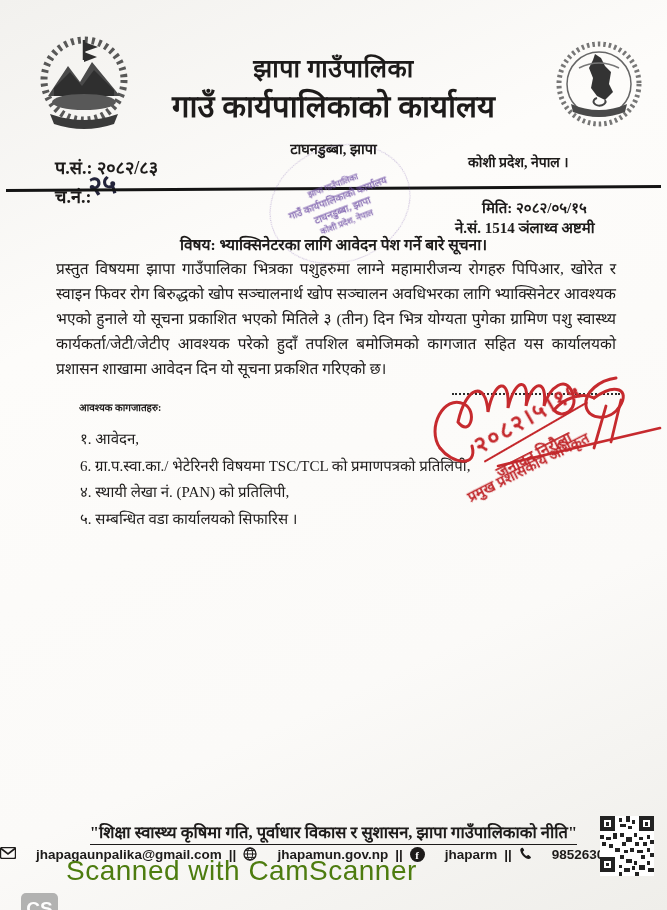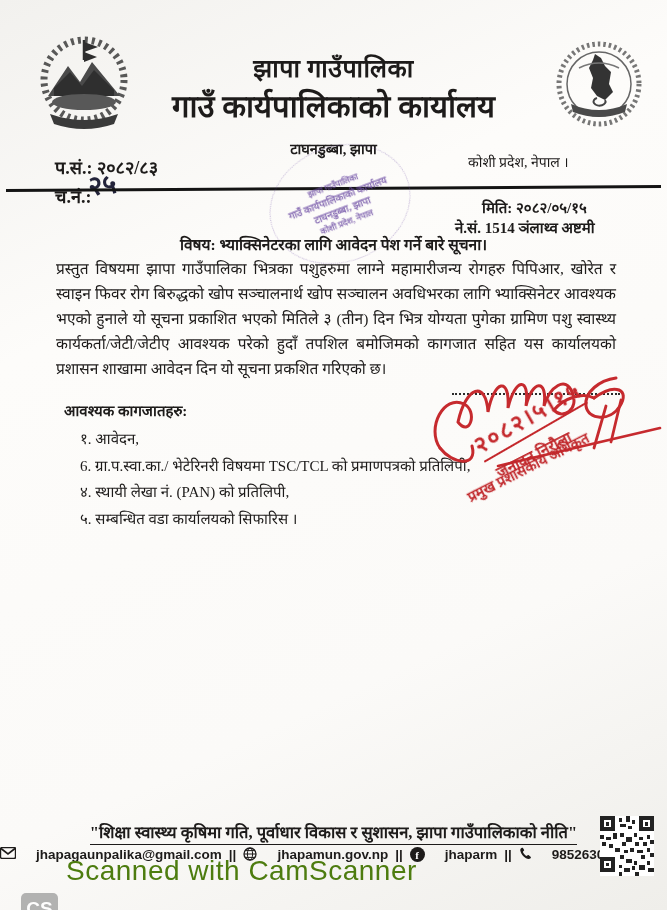--- a/index.html
+++ b/index.html
@@ -16,21 +16,21 @@
   .org-name{top:50px;font-size:25px;font-weight:bold;letter-spacing:.5px;}
   .office-name{top:84px;font-size:31px;font-weight:bold;}
   .office-address{top:138px;font-size:14.5px;font-weight:bold;}
   .ref-line{left:55px;font-size:18px;font-weight:600;}
   .psn{top:155px;}
   .chn{top:184px;}
   .chn-value{
     left:88px;top:165px;font-size:27px;color:#23233a;
     transform:rotate(-6deg);font-family:"DejaVu Sans",sans-serif;font-weight:bold;
   }
-  .province{left:468px;top:152px;font-size:14px;font-weight:400;}
+  .province{left:468px;top:152px;font-size:14px;font-weight:700;}
   .divider{left:6px;top:187px;width:655px;height:2.6px;background:#141414;transform:rotate(-.35deg);}
   .miti{left:482px;top:197px;font-size:15px;font-weight:600;}
   .nesam{left:455px;top:217px;font-size:15px;font-weight:600;}
 
   
   .round-stamp{
     left:272px;top:150px;width:136px;height:108px;
     transform:rotate(-21deg);color:#6f4fa5;opacity:.8;filter:blur(.4px);
     display:flex;flex-direction:column;justify-content:center;align-items:center;
     font-weight:bold;line-height:1.35;text-align:center;
@@ -39,21 +39,21 @@
     content:"";position:absolute;inset:-4px;border:1.5px dotted rgba(111,79,165,.55);
     border-radius:50%;
   }
   .stamp-line{font-size:8.5px;}
   .stamp-line.big{font-size:10px;}
 
   
   .subject{top:233px;font-size:15.5px;font-weight:bold;}
   .body-par{left:56px;top:256px;width:560px;font-size:15.5px;line-height:1.62;text-align:justify;}
 
-  .docs-heading{left:64px;top:400px;font-size:15px;font-weight:600;}
+  .docs-heading{left:79px;top:400px;font-size:10px;font-weight:600;}
   .doc-list{left:80px;top:426px;width:430px;font-size:15px;line-height:1.78;}
 
   
   .dotted-line{left:452px;top:393px;width:168px;border-top:2.2px dotted #2c2c2c;height:0;}
   .sig-svg{left:418px;top:348px;}
   .sig-date{
     left:476px;top:430px;font-size:23px;font-weight:bold;color:#c4282c;
     transform:rotate(-30deg);transform-origin:left center;letter-spacing:2px;
     border-bottom:2.5px solid #c4282c;padding-bottom:1px;filter:blur(.2px);
     font-family:"DejaVu Sans",sans-serif;

